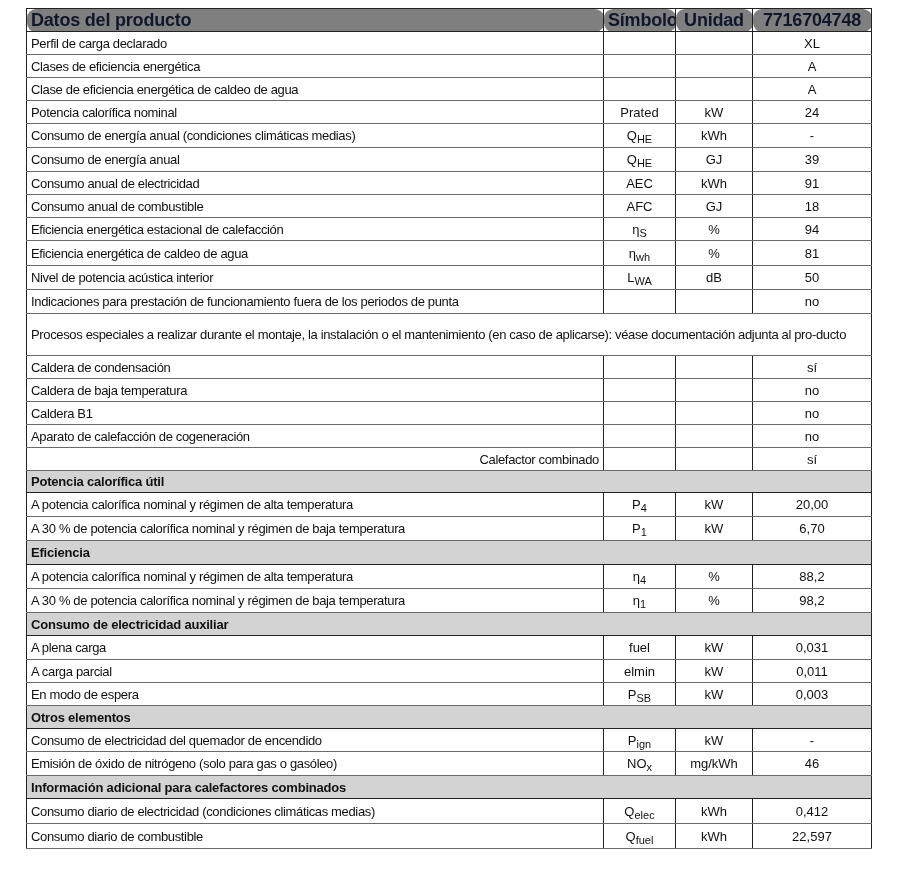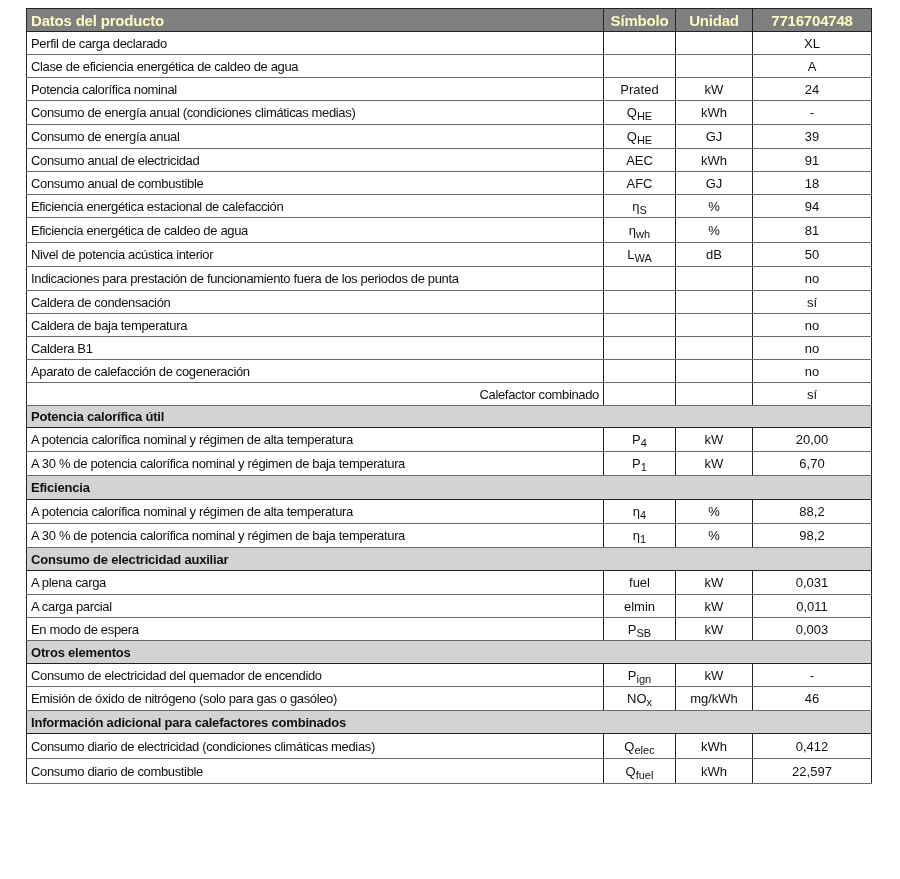--- a/index.html
+++ b/index.html
@@ -8,22 +8,22 @@
   table.spec { position:absolute; left:26px; top:8px; width:845px;
                border-collapse:collapse; table-layout:fixed; font-size:13px; }
   table.spec col.c-label { width:577px; }
   table.spec col.c-sym { width:72px; }
   table.spec col.c-unit { width:77px; }
   table.spec col.c-val { width:119px; }
   table.spec td, table.spec th { border:1px solid #222; padding:0 4px; height:22px;
          line-height:15px; vertical-align:middle; overflow:hidden; }
   table.spec tr.row td { border-bottom:1.5px solid #6a6a6a; }
   table.spec td.c-val { border-left:1.5px solid #8a8a8a; }
-  table.spec thead th { background:#7f7f7f; color:#fef9c3; font-weight:bold;
-         font-size:15px; height:22px; letter-spacing:-0.2px; }
+  table.spec thead th { background:#7f7f7f; color:#0f172a; font-weight:bold;
+         font-size:18px; height:22px; letter-spacing:-0.2px;border-radius:9px; }
   table.spec thead th.h-label { text-align:left; }
   table.spec thead th.h-sym, table.spec thead th.h-unit, table.spec thead th.h-val { text-align:center; }
   td.label { text-align:left; letter-spacing:-0.35px; }
   td.sym, td.unit, td.val { text-align:center; }
   tr.section td { background:#d3d3d3; font-weight:bold; letter-spacing:-0.2px; }
   tr.tall td { height:37px; padding-top:2px; padding-bottom:2px; }
   sub { font-size:11px; vertical-align:-3px; line-height:0; }
 </style>
 </head>
 <body>
@@ -44,20 +44,26 @@
     </tr>
   </thead>
   <tbody id="tbody">
       <tr class="row">
         <td class="label" style="height: 22px;">Perfil de carga declarado</td>
         <td class="sym"><span></span><sub></sub></td>
         <td class="unit"></td>
         <td class="val c-val">XL</td>
       </tr>
       <tr class="row">
+        <td class="label" style="height: 22px;">Clases de eficiencia energética</td>
+        <td class="sym"><span></span><sub></sub></td>
+        <td class="unit"></td>
+        <td class="val c-val">A</td>
+      </tr>
+      <tr class="row">
         <td class="label" style="height: 21px;">Clase de eficiencia energética de caldeo de agua</td>
         <td class="sym"><span></span><sub></sub></td>
         <td class="unit"></td>
         <td class="val c-val">A</td>
       </tr>
       <tr class="row">
         <td class="label" style="height: 22px;">Potencia calorífica nominal</td>
         <td class="sym"><span>Prated</span><sub></sub></td>
         <td class="unit">kW</td>
         <td class="val c-val">24</td>
@@ -103,20 +109,23 @@
         <td class="sym"><span>L</span><sub>WA</sub></td>
         <td class="unit">dB</td>
         <td class="val c-val">50</td>
       </tr>
       <tr class="row">
         <td class="label" style="height: 23px;">Indicaciones para prestación de funcionamiento fuera de los periodos de punta</td>
         <td class="sym"><span></span><sub></sub></td>
         <td class="unit"></td>
         <td class="val c-val">no</td>
       </tr>
+      <tr class="row tall">
+        <td colspan="4" class="label">Procesos especiales a realizar durante el montaje, la instalación o el mantenimiento (en caso de aplicarse): véase documentación adjunta al pro-ducto</td>
+      </tr>
       <tr class="row">
         <td class="label" style="height: 22px;">Caldera de condensación</td>
         <td class="sym"><span></span><sub></sub></td>
         <td class="unit"></td>
         <td class="val c-val">sí</td>
       </tr>
       <tr class="row">
         <td class="label" style="height: 22px;">Caldera de baja temperatura</td>
         <td class="sym"><span></span><sub></sub></td>
         <td class="unit"></td>

